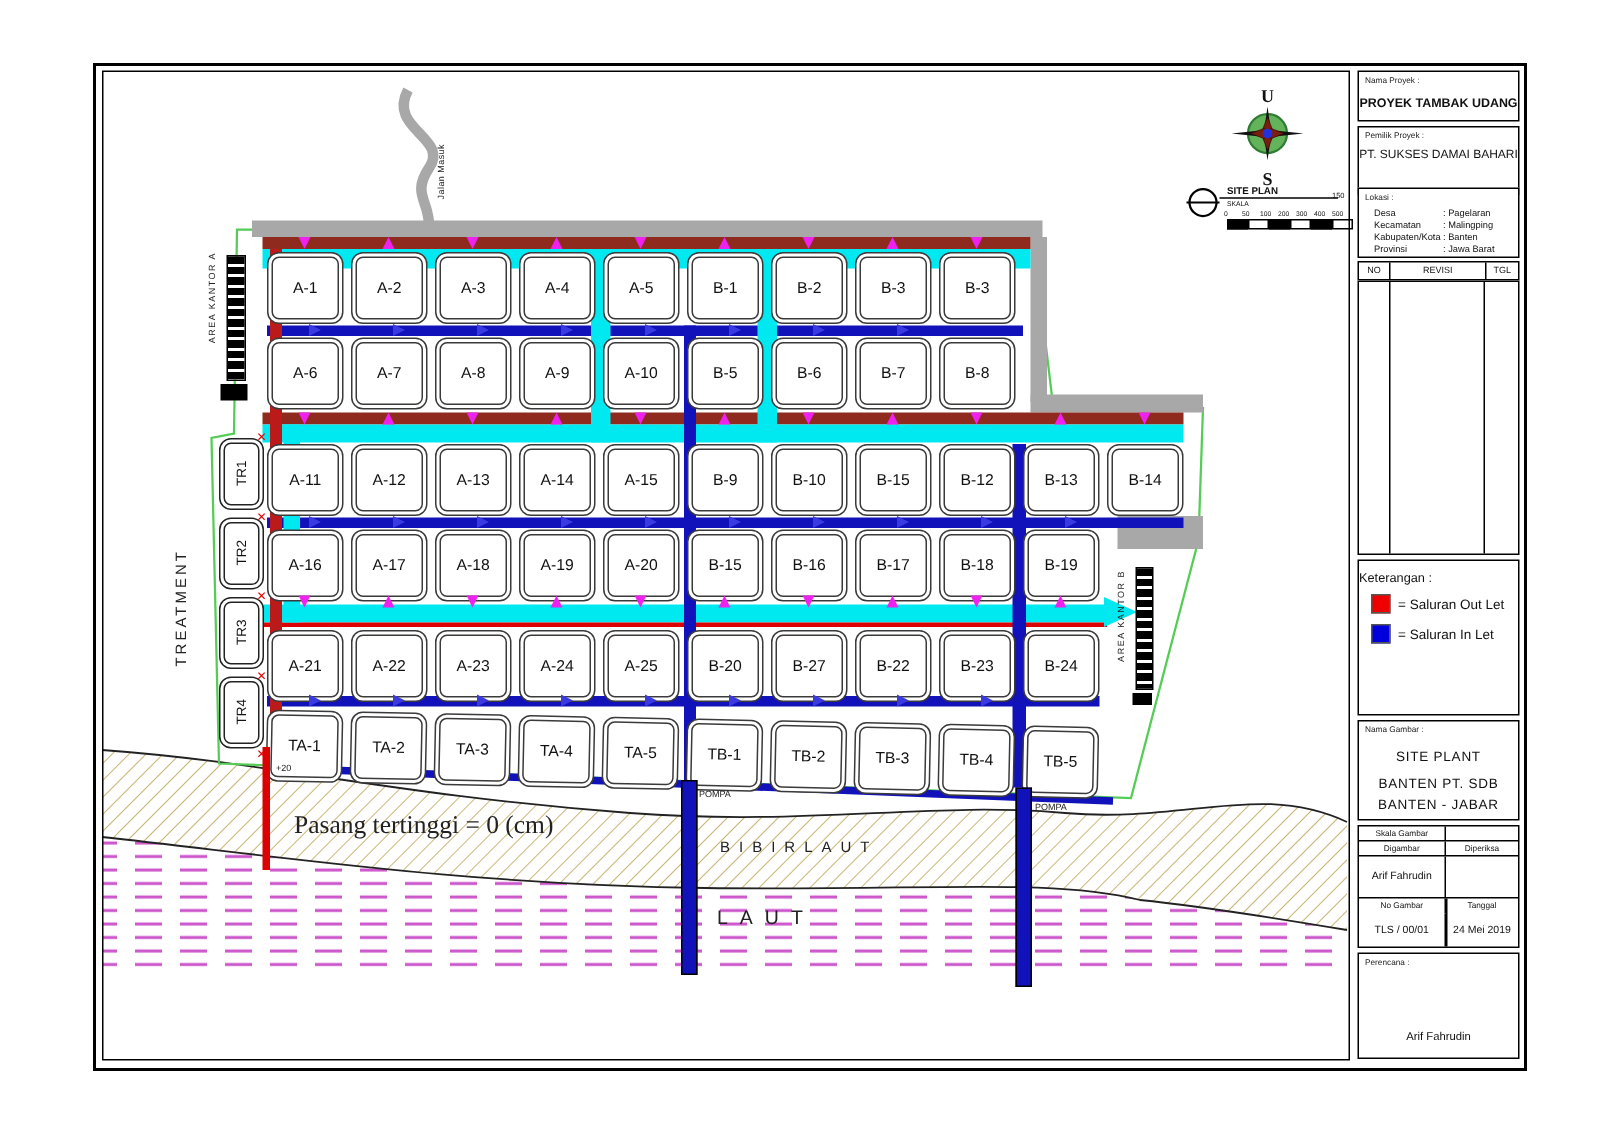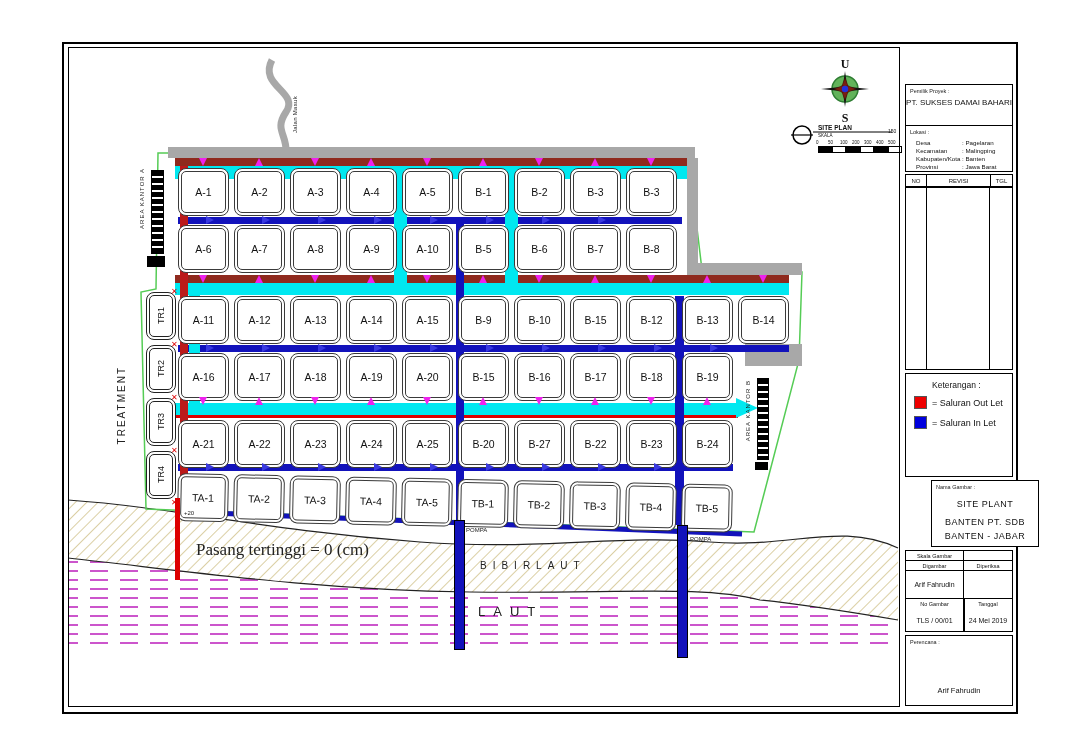--- a/index.html
+++ b/index.html
@@ -333,20 +333,24 @@
   <div class="map-label" style="left:196px;top:540px;font-family:'Liberation Serif',serif;font-size:17px;">Pasang tertinggi = 0 (cm)</div>
   <div class="map-label" style="left:480px;top:560px;font-size:10px;letter-spacing:6px;">BIBIRLAUT</div>
   <div class="map-label" style="left:478px;top:604px;font-size:13px;letter-spacing:8px;">LAUT</div>
   <div class="map-label" style="left:466px;top:527px;font-size:6px;">POMPA</div>
   <div class="map-label" style="left:690px;top:536px;font-size:6px;">POMPA</div>
 
   <div class="outer-frame"></div>
   <div class="drawing-frame"></div>
 
   <div class="panel">
+    <div class="pbox" style="top:2px;height:34px;">
+      <span class="small-label">Nama Proyek :</span>
+      <div class="center-val" style="top:15px;font-size:8.3px;font-weight:bold;">PROYEK TAMBAK UDANG</div>
+    </div>
     <div class="pbox" style="top:39px;height:46px;">
       <span class="small-label">Pemilik Proyek :</span>
       <div class="center-val" style="top:13px;font-size:8px;">PT. SUKSES DAMAI BAHARI</div>
     </div>
     <div class="pbox" style="top:80px;height:47px;">
       <span class="small-label">Lokasi :</span>
       <div class="lokasi-row" style="top:13px;">
           <b>Desa</b>
           <span>: Pagelaran</span>
         </div>
@@ -368,31 +372,31 @@
         <div style="width:20px;">NO</div>
         <div style="width:63px;">REVISI</div>
         <div style="flex:1;">TGL</div>
       </div>
     </div>
     <div class="pbox" style="top:142px;height:183px;">
       <div style="position:absolute;left:20px;top:0;bottom:0;border-left:1px solid #000;"></div>
       <div style="position:absolute;left:83px;top:0;bottom:0;border-left:1px solid #000;"></div>
     </div>
     <div class="pbox" style="top:328px;height:104px;">
-      <div style="position:absolute;left:26px;top:6px;font-size:8.5px;">Keterangan :</div>
+      <div style="position:absolute;left:0;top:6px;font-size:8.5px;">Keterangan :</div>
       <div class="legend-row" style="top:22px;">
         <span class="legend-swatch" style="background: rgb(238, 0, 0);"></span>
         <span class="legend-label">= Saluran Out Let</span>
       </div>
       <div class="legend-row" style="top:42px;">
         <span class="legend-swatch" style="background: rgb(0, 0, 221);"></span>
         <span class="legend-label">= Saluran In Let</span>
       </div>
     </div>
-    <div class="pbox" style="top:435px;height:67px;margin-left:26px;">
+    <div class="pbox" style="top:435px;height:67px;">
       <span class="small-label">Nama Gambar :</span>
       <div class="center-val" style="top:18px;font-size:9px;letter-spacing:.5px;">SITE PLANT</div>
       <div class="center-val" style="top:36px;font-size:9px;letter-spacing:.5px;">BANTEN PT. SDB</div>
       <div class="center-val" style="top:50px;font-size:9px;letter-spacing:.5px;">BANTEN - JABAR</div>
     </div>
     <div class="pbox" style="top:505px;height:82px;">
       <div class="tb-row" style="top:0;height:10px;border-bottom:1px solid #000;">
         <div class="tb-cell" style="width:58px;border-right:1px solid #000;font-size:5.5px;">Skala Gambar</div>
         <div class="tb-cell" style="flex:1;"></div>
       </div>

